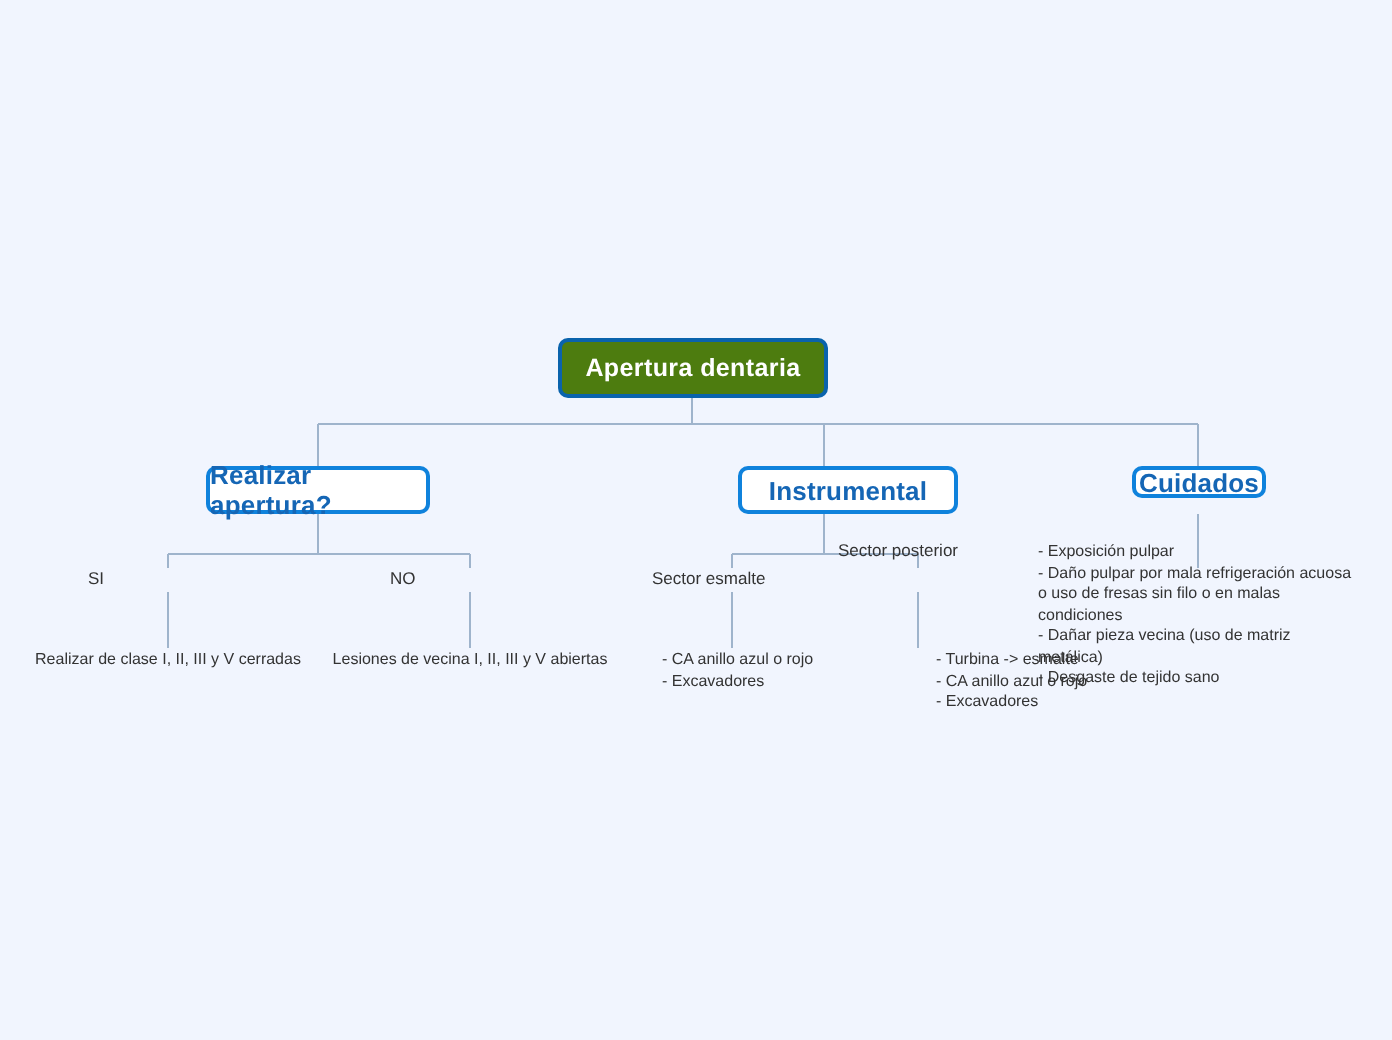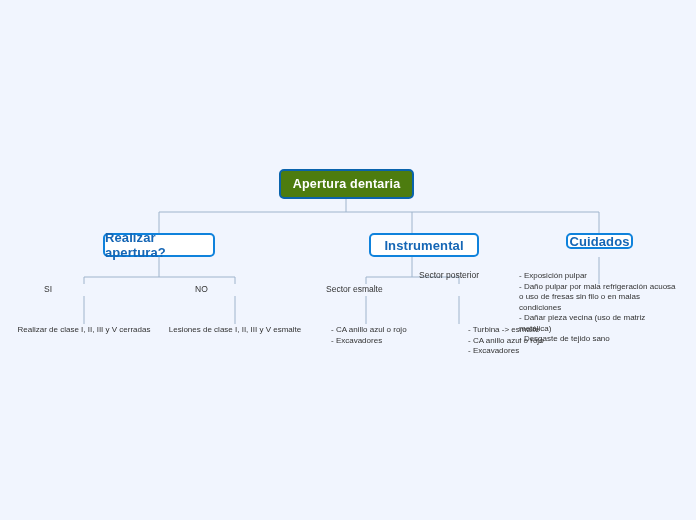--- a/index.html
+++ b/index.html
@@ -123,21 +123,21 @@
   <div class="node leaf-label" style="left:44px; top:284px; width:80px;">
     <span>SI</span>
   </div>
 
   <div class="node leaf-label" style="left:195px; top:284px; width:80px;">
     <span>NO</span>
   </div>
 
   <div class="node leaf-text centered" style="left:14px; top:325px; width:140px;">Realizar de clase I, II, III y V cerradas</div>
 
-  <div class="node leaf-text centered" style="left:165px; top:325px; width:140px;">Lesiones de clase I, II, III y V esmalte</div>
+  <div class="node leaf-text centered" style="left:165px; top:325px; width:140px;">Lesiones de vecina I, II, III y V abiertas</div>
 
   <div class="node leaf-label" style="left:326px; top:284px; width:80px;">
     <span>Sector esmalte</span>
   </div>
 
   <div class="node leaf-label" style="left:419px; top:270px; width:80px;">
     <span>Sector posterior</span>
   </div>
 
   <div class="node leaf-text" style="left:331px; top:325px; width:90px;">- CA anillo azul o rojo

